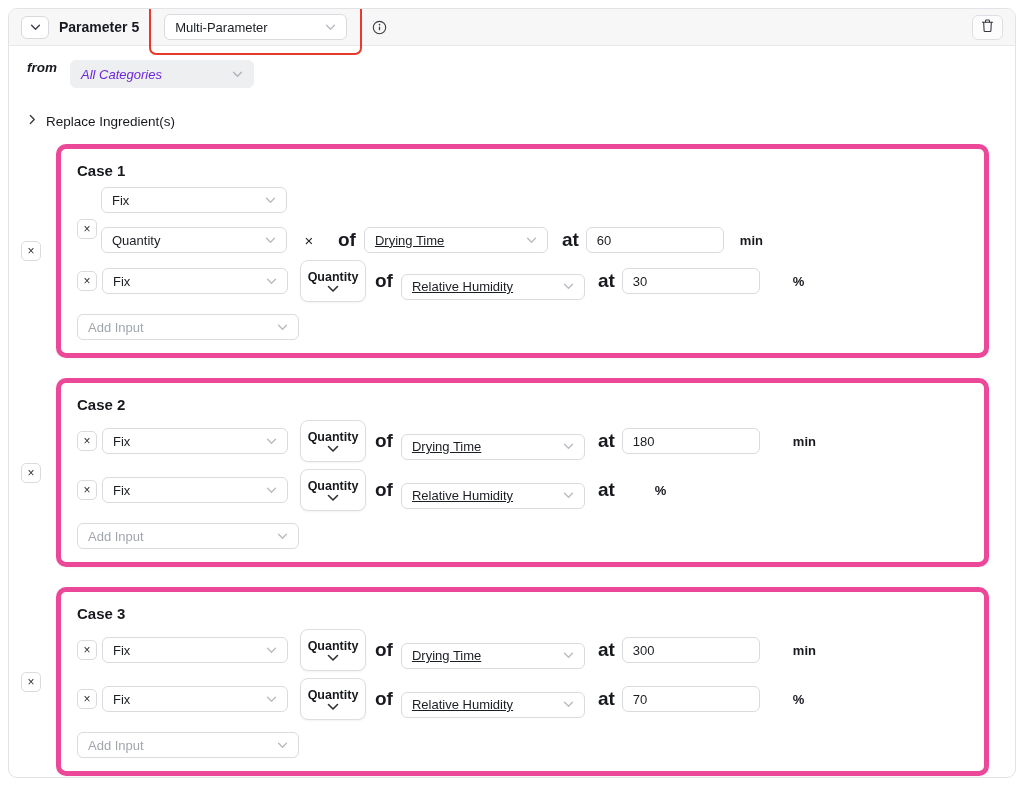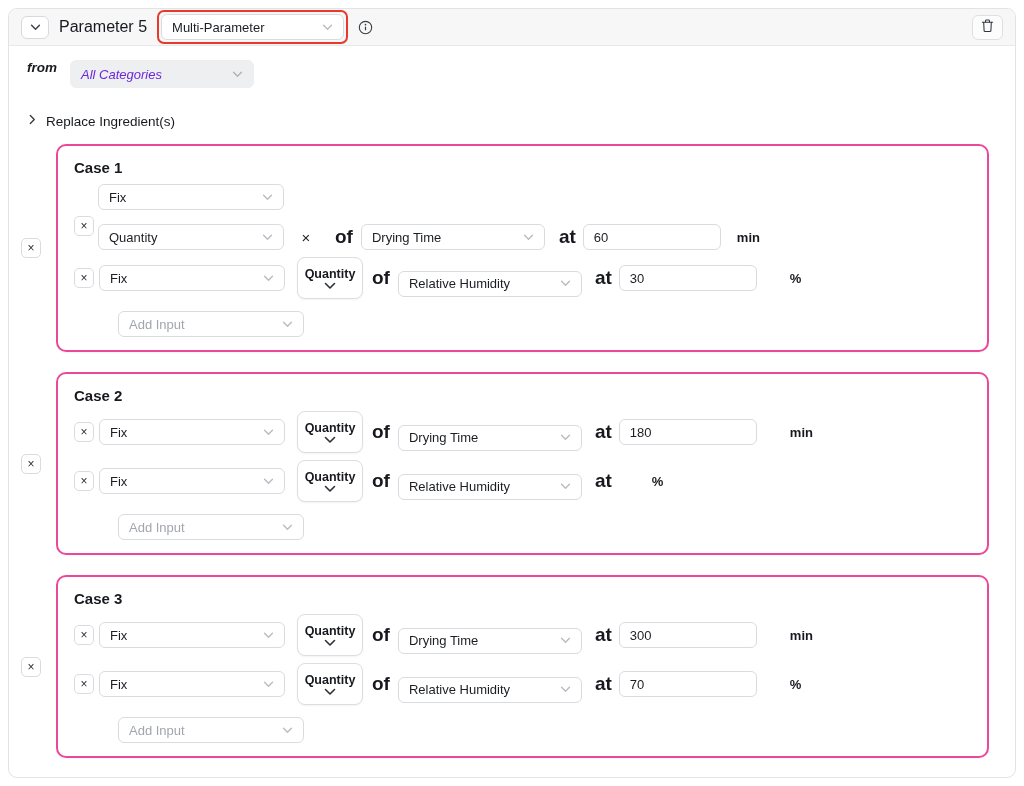--- a/index.html
+++ b/index.html
@@ -8,52 +8,52 @@
   .panel { margin: 8px; width: 1008px; height: 770px; border: 1px solid #e1e3e6;
     border-radius: 9px; background: #fff; overflow: hidden; position: relative; }
 
   
   .panel-header { height: 37px; background: #f7f7f8; border-bottom: 1px solid #e7e8ea;
     display: flex; align-items: center; padding: 0 12px; gap: 10px;
     border-radius: 8px 8px 0 0; }
   .collapse-btn { width: 28px; height: 23px; border: 1px solid #d7d9dd; border-radius: 6px;
     background: #fff; display: flex; align-items: center; justify-content: center;
     color: #3a3f46; cursor: pointer; }
-  .hdr-title { font-weight: 400; font-size: 16px; }
-  .type-select-wrap { border: 2px solid #e8392b; border-radius: 7px; padding: 2px; }
+  .hdr-title { font-weight: 700; font-size: 14px; }
+  .type-select-wrap { border: 2px solid #e8392b; border-radius: 7px; padding: 13px; }
   .hdr-spacer { flex: 1; }
   .trash-btn { width: 31px; height: 25px; border: 1px solid #dddfe2; border-radius: 6px;
     background: #fcfcfd; display: flex; align-items: center; justify-content: center; cursor: pointer; }
   .info-wrap { display: flex; align-items: center; }
 
   
   .select { height: 26px; background: #fff; border: 1px solid #d9dbde; border-radius: 6px;
     display: inline-flex; align-items: center; justify-content: space-between;
     padding: 0 10px; font-size: 13px; color: #1b1e23; cursor: pointer; }
   .select .chev { color: #b7bbc2; flex: none; margin-left: 8px; }
   .select-disabled { background: #edeff1; border-color: #edeff1; color: #6d28d9; height: 28px; }
   .select-disabled .chev { color: #aeb3ba; }
   .placeholder { color: #a1a6ad; }
   .w-type { width: 183px; height: 26px; }
   .w-cat { width: 184px; }
   .w-fix { width: 186px; }
-  .w-param { width: 184px; }
-  .w-add { width: 186px; margin-left: 44px; }
+  .w-param { width: 184px; text-decoration: underline; }
+  .w-add { width: 222px; }
 
   
   .panel-body { padding: 8px 0 0 0; }
   .from-row { display: flex; align-items: flex-start; padding: 6px 0 0 18px; gap: 13px; font-style: italic; }
   .from-label { font-weight: 700; font-size: 13.5px; }
   .replace-row { display: flex; align-items: flex-start; gap: 10px; margin: 26px 0 0 20px;
     font-size: 13.5px; cursor: pointer; }
   .replace-row .chev-right { color: #3a3f46; display: flex; }
 
   
   .case-wrap { display: flex; align-items: center; gap: 15px; margin: 15px 26px 0 12px; }
-  .case-card { flex: 1; border: 2px solid #ec4899; border-radius: 10px; background: #fff;
+  .case-card { flex: 1; border: 5px solid #ec4899; border-radius: 10px; background: #fff;
     padding: 11px 28px 13px 16px; box-shadow: 0 1px 2px rgba(16,24,40,.04); }
   .case-title { font-weight: 700; font-size: 15px; margin: 2px 0 4px 0; }
 
   .xbtn { width: 20px; height: 20px; border: 1px solid #d9dbde; border-radius: 5px;
     background: #fff; color: #2d3136; font-size: 12px; line-height: 1;
     display: inline-flex; align-items: center; justify-content: center; cursor: pointer; flex: none; }
 
   .row { display: flex; align-items: center; margin-top: 7px; }
   .row .xbtn { margin-right: 5px; }
   .row .w-fix { margin-right: 12px; }

